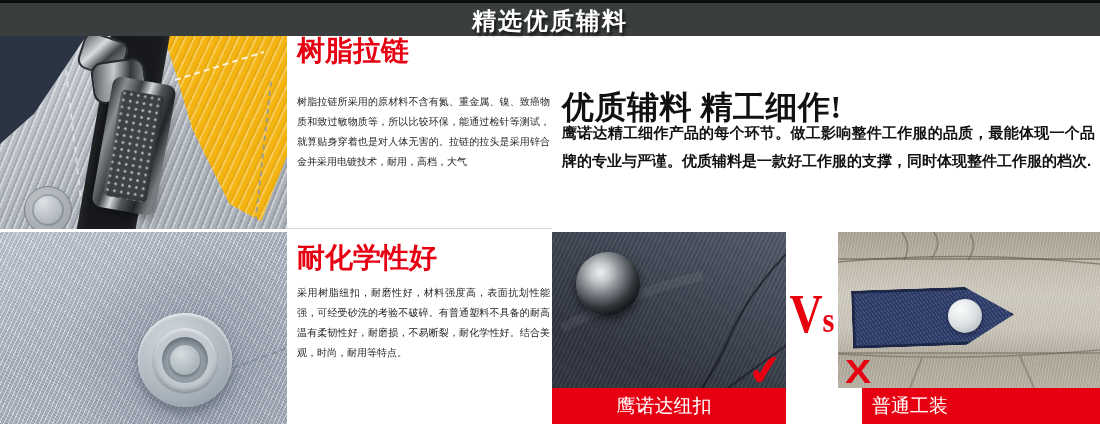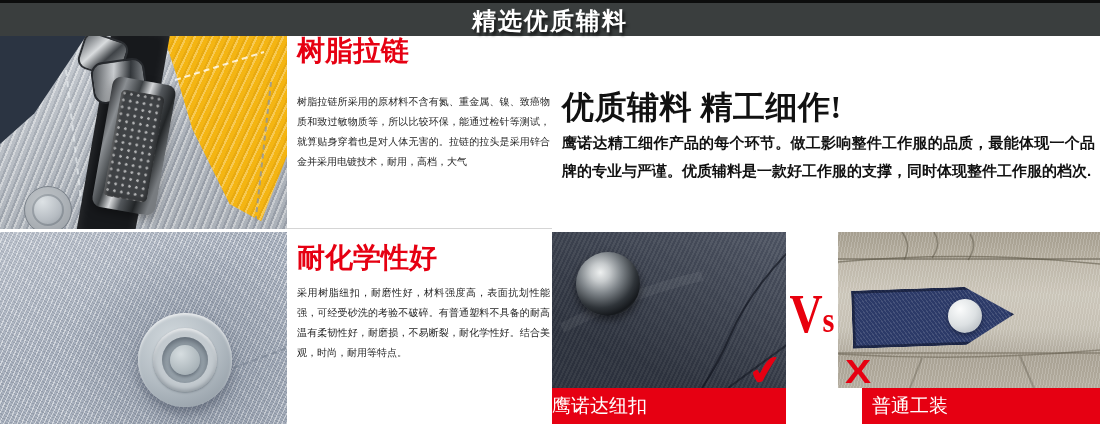--- a/index.html
+++ b/index.html
@@ -66,35 +66,35 @@
   .feat-title{position:absolute;left:297px;margin:0;font-size:28px;font-weight:bold;color:#e60012;}
   .t1{top:32px}.t2{top:239px}
   .feat-body{position:absolute;left:297px;width:253px;margin:0;font-size:10px;line-height:20px;
              color:#1f1f1f;text-align:justify;}
   .b1{top:92px}.b2{top:283px}
   .divider{position:absolute;left:287px;top:228px;width:265px;height:1px;background:#d5d5d5;}
 
   
   .highlight-title{position:absolute;left:562px;top:86px;margin:0;font-size:32px;font-weight:bold;color:#111;
                    font-family:"Liberation Serif",serif;letter-spacing:.5px;}
-  .highlight-body{position:absolute;left:562px;top:129px;width:533px;margin:0;font-size:15px;line-height:28px;
+  .highlight-body{position:absolute;left:562px;top:119px;width:533px;margin:0;font-size:15px;line-height:28px;
                   color:#111;font-weight:bold;text-align:justify;}
 
   
   .photoC{position:absolute;left:552px;top:232px;width:234px;height:192px;}
   .pc-photo{position:absolute;left:0;top:0;right:0;bottom:36px;overflow:hidden;background-color:#3d4454;
     background-image:
       linear-gradient(205deg, rgba(255,255,255,.08), rgba(0,0,0,.28) 75%),
       repeating-linear-gradient(115deg, rgba(255,255,255,.09) 0 2px, transparent 2px 4px);}
   .pc-dome{position:absolute;left:24px;top:20px;width:64px;height:64px;border-radius:50%;
     background:radial-gradient(circle at 38% 32%, #eef0f0 0%, #c6cacc 16%, #7e8489 36%, #2f3439 60%, #15181c 74%, #4d5257 88%, #25292d 100%);
     box-shadow:0 4px 8px rgba(0,0,0,.5);}
   .cmp-bar{position:absolute;left:0;right:0;bottom:0;height:36px;background:#e60012;color:#fff;
     font-family:"Liberation Serif",serif;font-size:19px;line-height:36px;box-sizing:border-box;}
-  .bar-right{text-align:left;padding-right:10px;}
+  .bar-right{text-align:center;padding-right:10px;}
   .bar-left{text-align:left;padding-left:10px;margin-left:24px;}
   .check{position:absolute;right:3px;top:118px;font-size:42px;line-height:1;color:#e60012;
          transform:rotate(-8deg);font-family:"DejaVu Sans",sans-serif;z-index:3;}
   .cross{position:absolute;left:7px;top:122px;font-size:34px;font-weight:bold;color:#e60012;
          line-height:1;transform:scaleX(1.15);transform-origin:left;z-index:3;}
 
   .vs{position:absolute;left:783px;top:287px;width:58px;text-align:center;color:#e8000d;
       font-family:"Liberation Serif",serif;font-weight:bold;transform:scaleX(.85);}
   .vs-v{font-size:54px;line-height:1;}
   .vs-s{font-size:36px;line-height:1;}

